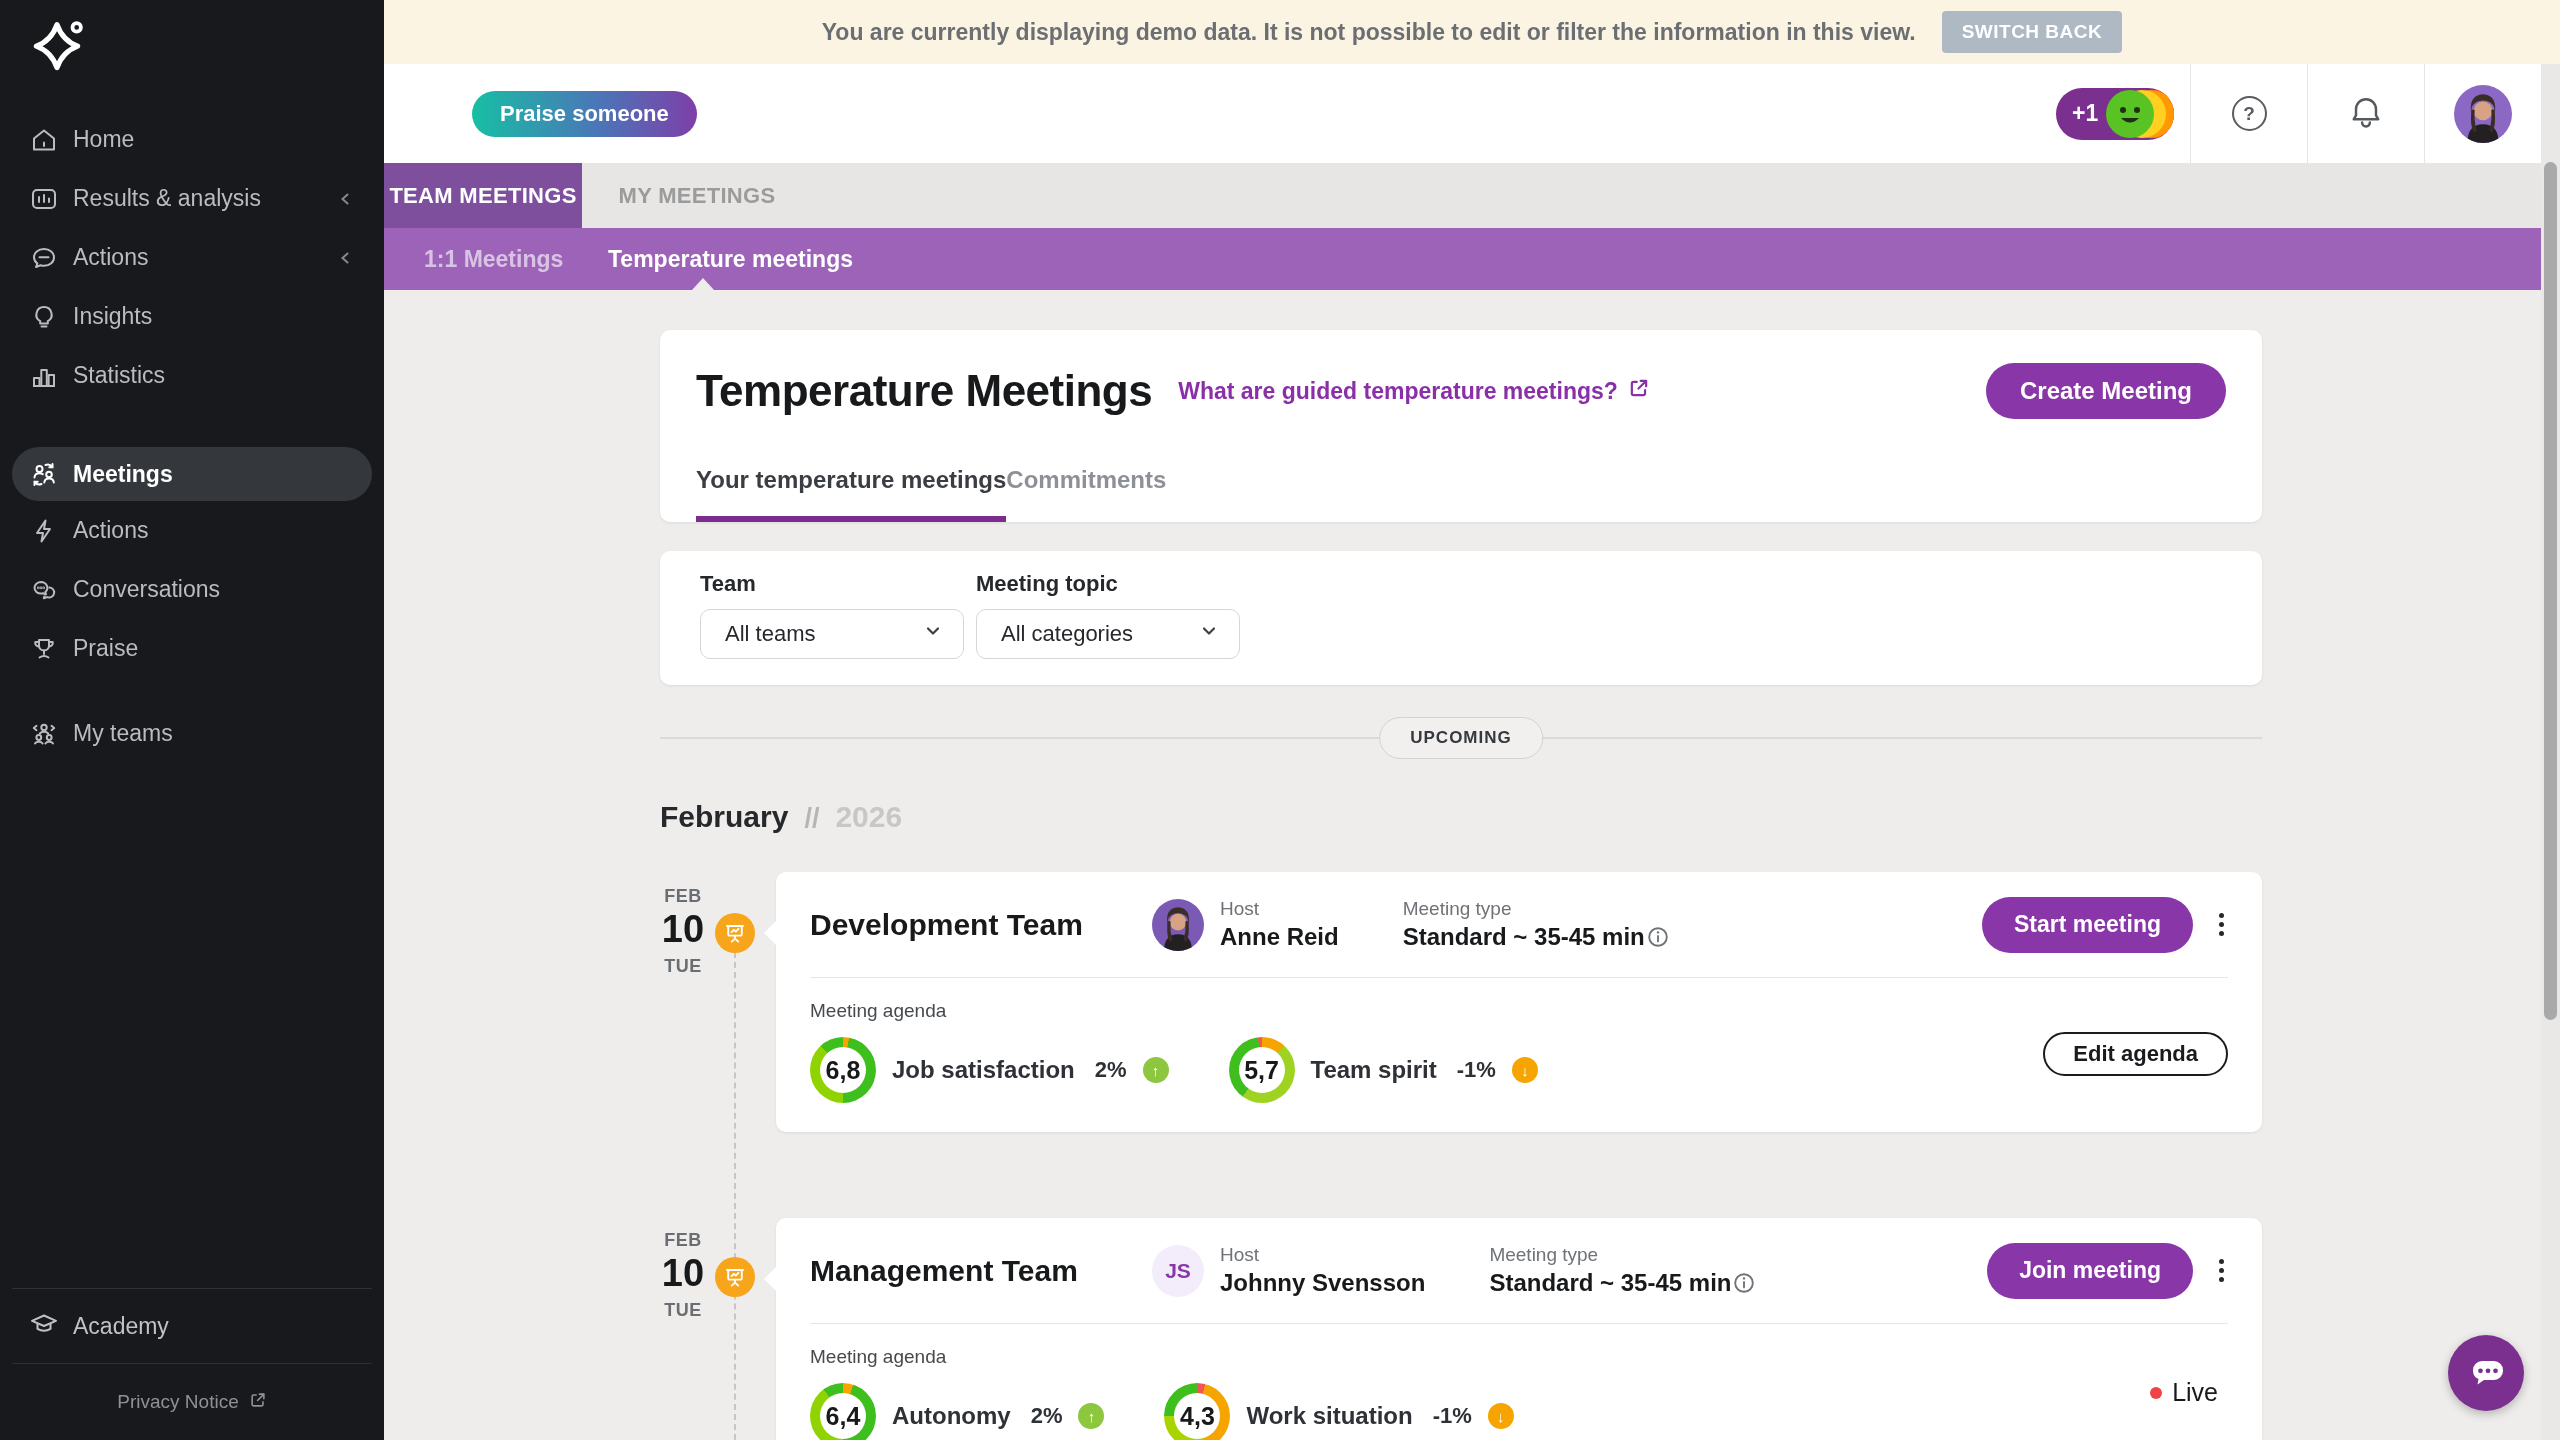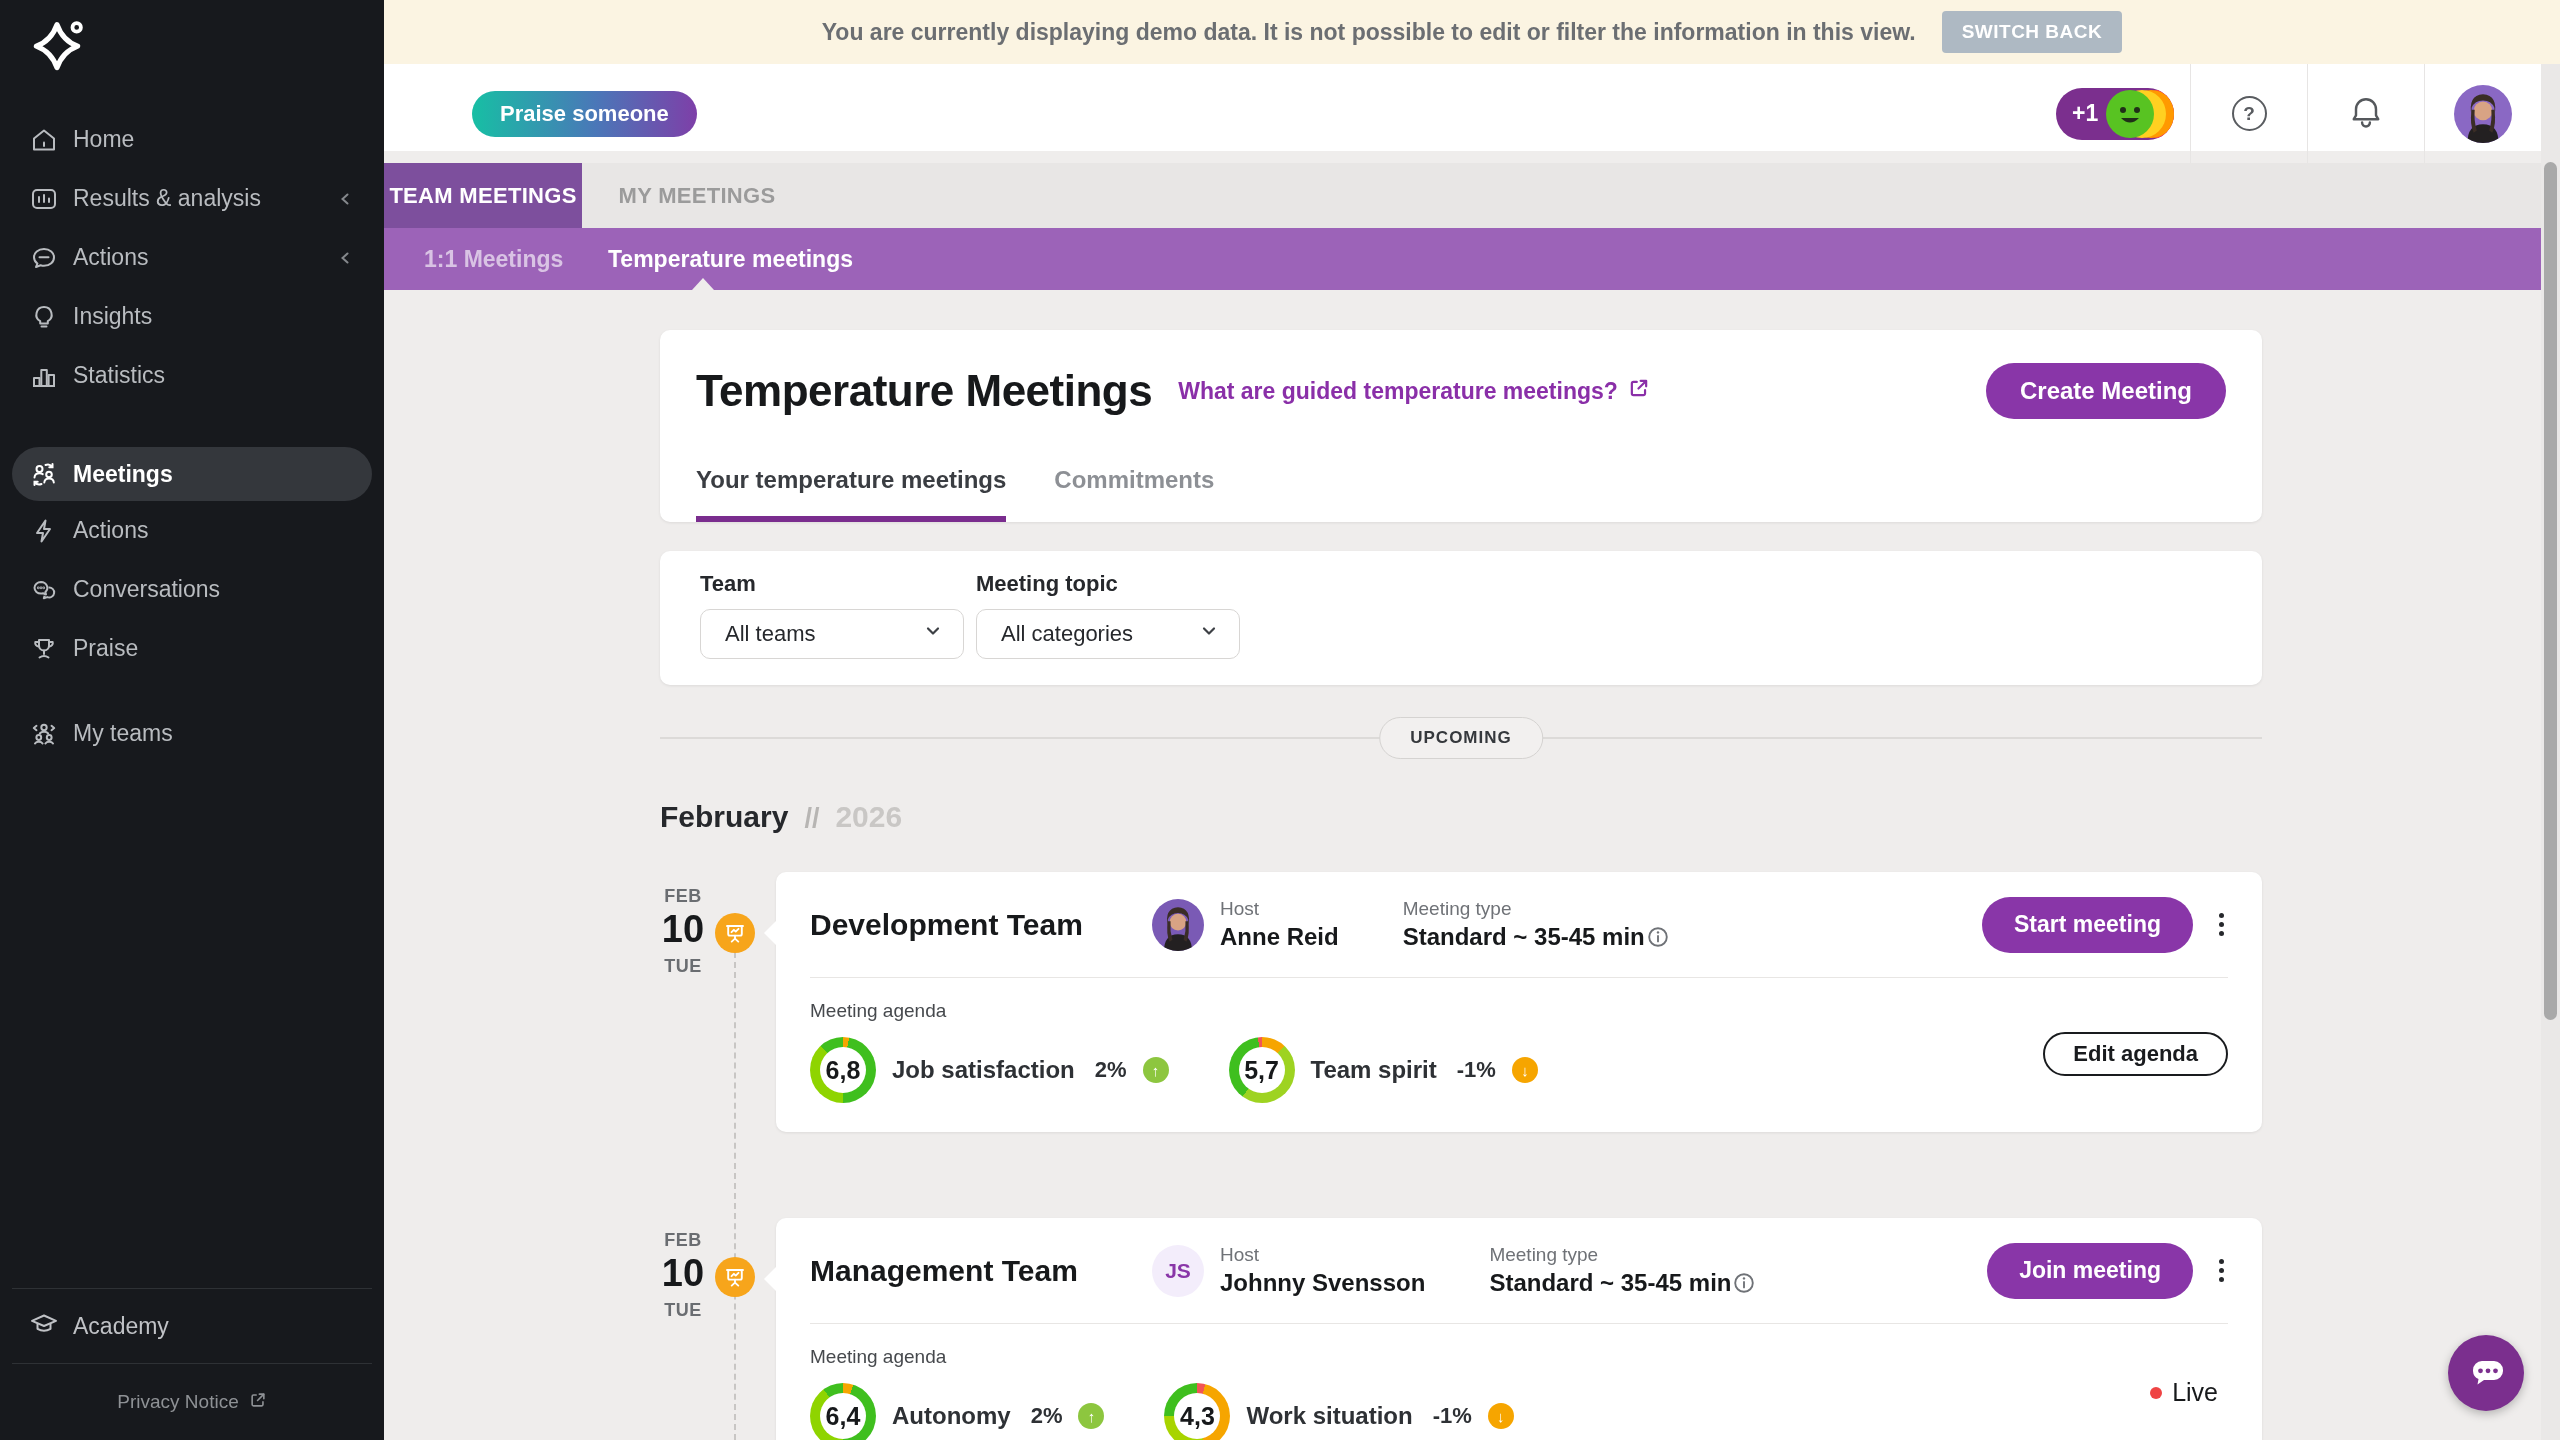--- a/index.html
+++ b/index.html
@@ -25,21 +25,21 @@
                  color:#8e9195; font-size:19px; cursor:pointer; }
 
   
   #banner { position:absolute; left:384px; top:0; width:2176px; height:64px; background:#fbf4e2;
             display:flex; align-items:center; justify-content:center; gap:26px; z-index:10; }
   .banner-text { font-size:23px; font-weight:700; color:#6b6e72; }
   .switch-back { background:#aeb9c3; color:#ffffff; font-size:19px; font-weight:800; letter-spacing:.5px;
                  padding:10px 20px; border-radius:4px; border:none; cursor:pointer; font-family:inherit; }
 
   
-  #header { position:absolute; left:384px; top:64px; width:2157px; height:87px; background:#ffffff; }
+  #header { position:absolute; left:384px; top:64px; width:2157px; height:99px; background:#ffffff; }
   .praise-btn { position:absolute; left:88px; top:27px; height:46px; padding:0 28px; border:none; border-radius:23px;
                 background:linear-gradient(90deg,#17bfa4,#4a77b8 55%,#7e3fa8); color:#fff; font-size:22px;
                 font-weight:700; font-family:inherit; cursor:pointer; }
   .header-right { position:absolute; right:0; top:0; height:99px; display:flex; }
   .h-cell { width:117px; height:99px; display:flex; align-items:center; justify-content:center; border-left:1px solid #e7e5e4; cursor:pointer; }
   .h-cell.reactions { width:150px; border-left:none; }
   .reaction-badge { height:52px; width:118px; border-radius:26px; background:#7b2f8e; display:flex; align-items:center;
                     padding-left:16px; overflow:hidden; position:relative; }
   .reaction-count { color:#fff; font-size:23px; font-weight:800; z-index:6; }
   .emoji-stack { position:absolute; left:50px; top:2px; width:70px; height:48px; }
@@ -64,21 +64,21 @@
                   border-left:11px solid transparent; border-right:11px solid transparent; border-bottom:12px solid #efedec; }
 
   
   .card { position:absolute; background:#fff; border-radius:10px; box-shadow:0 1px 3px rgba(0,0,0,.08); }
   #header-card { left:660px; top:330px; width:1602px; height:192px; }
   .hc-top { height:122px; display:flex; align-items:center; padding:0 36px; gap:26px; }
   .hc-title { font-size:44px; font-weight:800; color:#17191b; letter-spacing:-.5px; }
   .hc-link { display:flex; align-items:center; gap:10px; color:#8a2fa8; font-size:23px; font-weight:700; cursor:pointer; }
   .hc-create { margin-left:auto; height:56px; padding:0 34px; border:none; border-radius:28px; background:#8936a8;
                color:#fff; font-size:24px; font-weight:700; font-family:inherit; cursor:pointer; }
-  .hc-tabs { padding:0 36px; display:flex; gap:48px; height:70px; }
+  .hc-tabs { padding:0 36px; display:flex; height:70px; }
   .hc-tab { font-size:24px; font-weight:700; color:#8d9095; padding-top:14px; cursor:pointer; }
   .hc-tab.active { color:#3a3d42; border-bottom:6px solid #7a2d8e; }
 
   #filter-card { left:660px; top:551px; width:1602px; height:134px; padding:20px 40px; display:flex; gap:12px; }
   .f-col { width:264px; }
   .f-label { font-size:22px; font-weight:700; color:#26282c; margin-bottom:12px; }
   .select { height:50px; border:1.6px solid #d8d6d4; border-radius:10px; background:#fff; display:flex;
             align-items:center; justify-content:space-between; padding:0 20px 0 24px; cursor:pointer; }
   .select span { font-size:22px; color:#26282c; }
 

